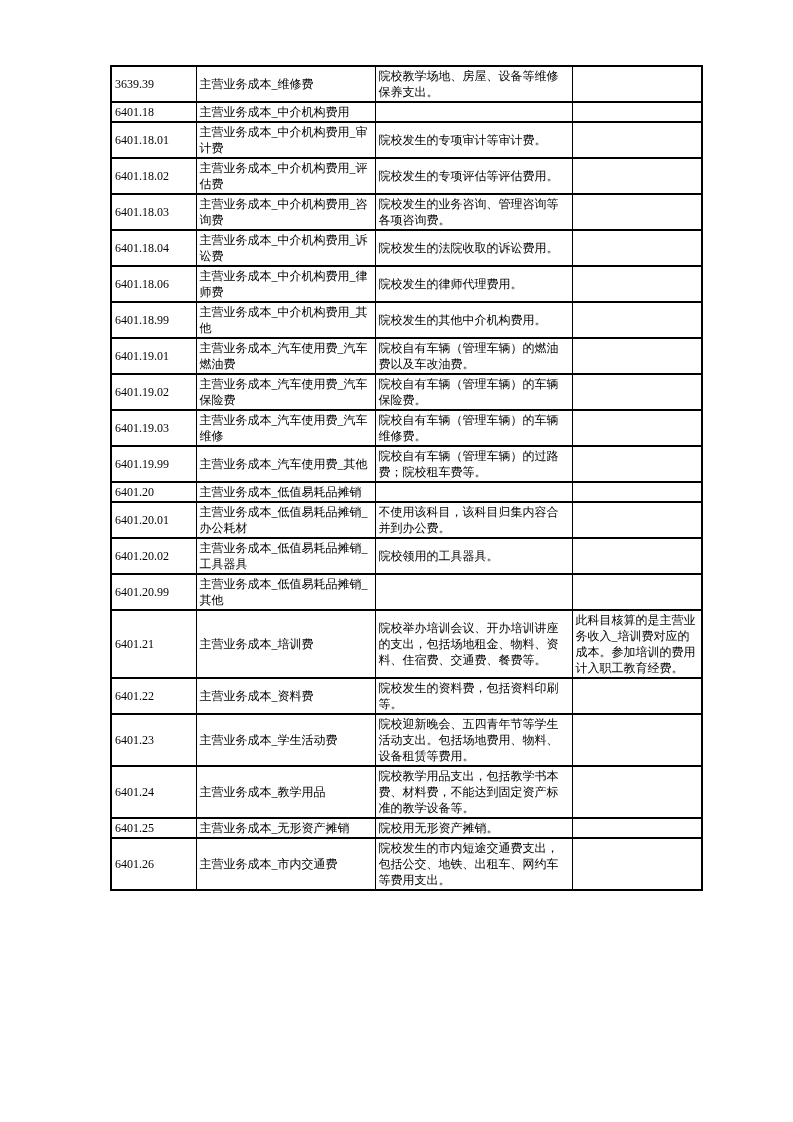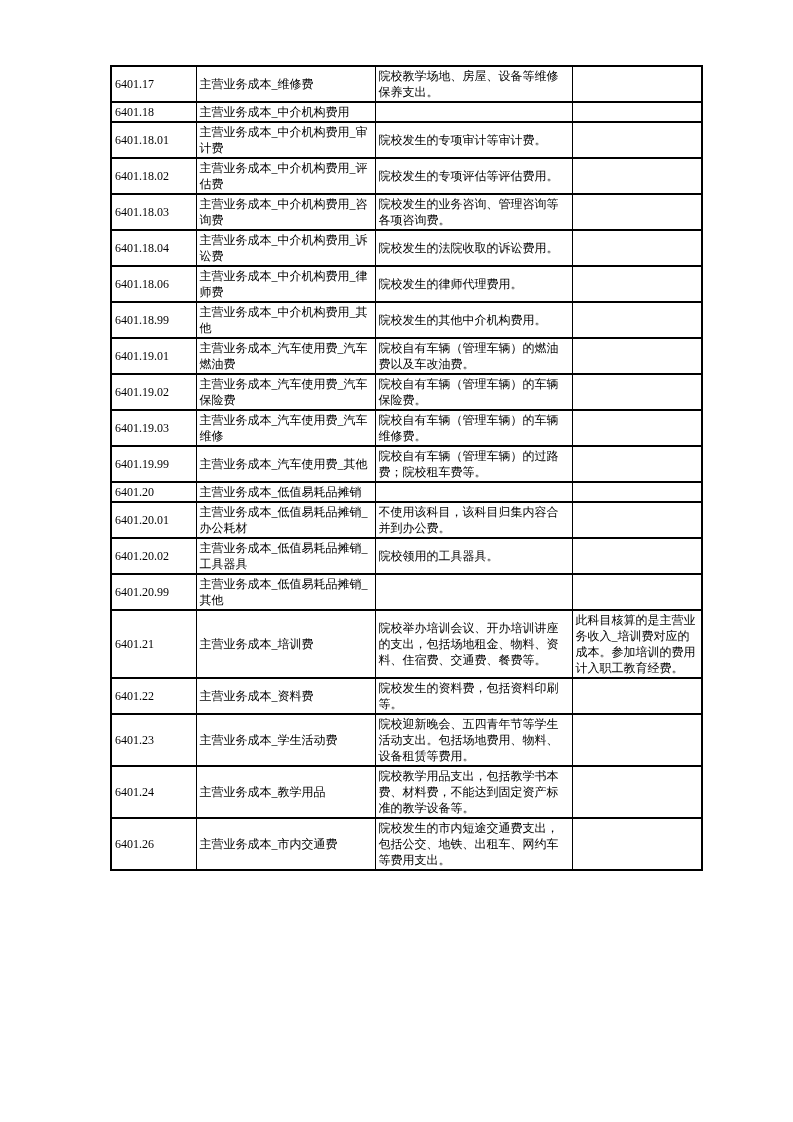--- a/index.html
+++ b/index.html
@@ -44,21 +44,21 @@
 <div class="page">
   <table class="accounts">
     <colgroup>
       <col style="width:85px">
       <col style="width:179px">
       <col style="width:197px">
       <col style="width:130px">
     </colgroup>
     <tbody id="account-table-body">
         <tr>
-    <td class="col-code">6401.17</td>
+    <td class="col-code">3639.39</td>
     <td class="col-name">主营业务成本_维修费</td>
     <td class="col-desc">院校教学场地、房屋、设备等维修保养支出。</td>
     <td class="col-note"></td>
   </tr>
         <tr>
     <td class="col-code">6401.18</td>
     <td class="col-name">主营业务成本_中介机构费用</td>
     <td class="col-desc"></td>
     <td class="col-note"></td>
   </tr>
@@ -164,20 +164,26 @@
     <td class="col-desc">院校迎新晚会、五四青年节等学生活动支出。包括场地费用、物料、设备租赁等费用。</td>
     <td class="col-note"></td>
   </tr>
         <tr>
     <td class="col-code">6401.24</td>
     <td class="col-name">主营业务成本_教学用品</td>
     <td class="col-desc">院校教学用品支出，包括教学书本费、材料费，不能达到固定资产标准的教学设备等。</td>
     <td class="col-note"></td>
   </tr>
         <tr>
+    <td class="col-code">6401.25</td>
+    <td class="col-name">主营业务成本_无形资产摊销</td>
+    <td class="col-desc">院校用无形资产摊销。</td>
+    <td class="col-note"></td>
+  </tr>
+        <tr>
     <td class="col-code">6401.26</td>
     <td class="col-name">主营业务成本_市内交通费</td>
     <td class="col-desc">院校发生的市内短途交通费支出，包括公交、地铁、出租车、网约车等费用支出。</td>
     <td class="col-note"></td>
   </tr>
       </tbody>
   </table>
 </div>
 
 </body></html>

